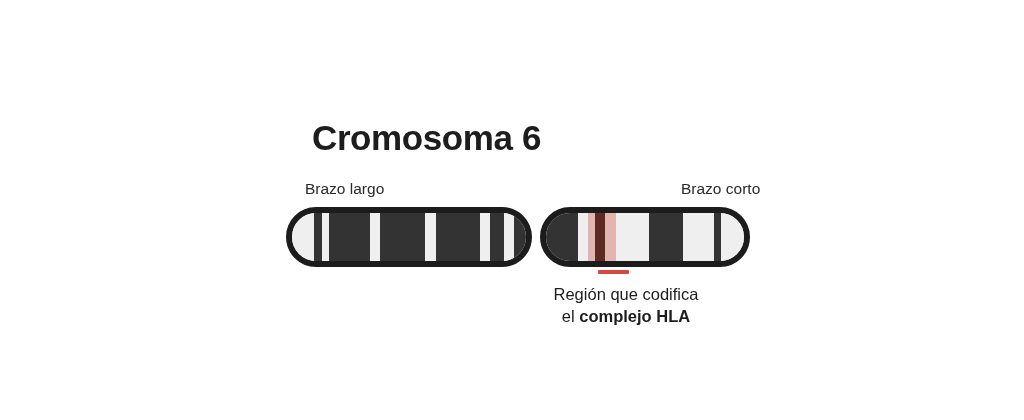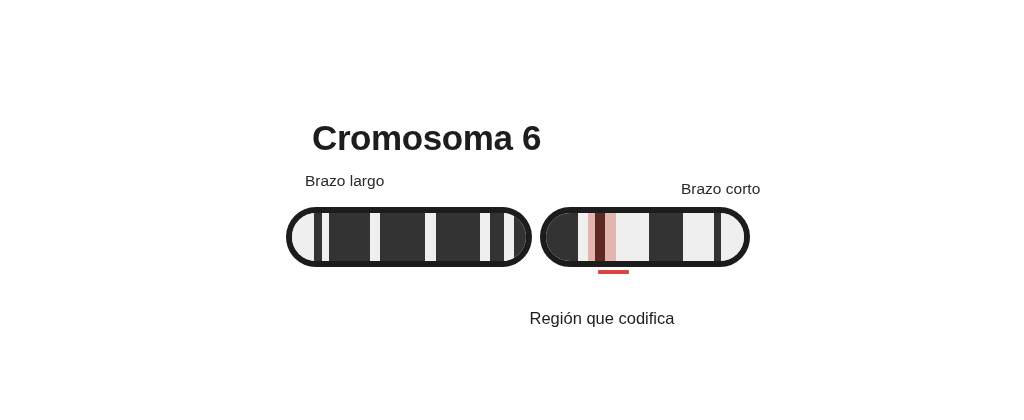--- a/index.html
+++ b/index.html
@@ -37,21 +37,21 @@
   }
 
   
   .arm-label {
     position: absolute;
     font-size: 15.5px;
     font-weight: normal;
     color: #2a2a2a;
     white-space: nowrap;
   }
-  .arm-label.left  { left: 305px; top: 172px; }
+  .arm-label.left  { left: 305px; top: 180px; }
   .arm-label.right { left: 637px; top: 180px; margin-left: 44px; }
 
   
   .chromosome {
     position: absolute;
     left: 286px;
     top: 207px;
     width: 464px;
     height: 60px;
   }
@@ -93,28 +93,27 @@
     top: 270px;
     width: 31px;
     height: 4px;
     background: #d9453f;
     border-radius: 1px;
   }
 
   
   .caption {
     position: absolute;
-    left: 452px;
+    left: 476px;
     top: 283px;
     width: 300px;
     text-align: center;
     font-size: 16.5px;
     line-height: 22px;
     color: #1d1d1d;
-    margin-top: 24px;
   }
   .caption .bold { font-weight: bold; }
   .caption .line { display: block; white-space: nowrap; }
 </style>
 </head>
 <body>
 
 <div id="diagram-root">
 
   <div class="title">Cromosoma 6</div>
@@ -155,15 +154,16 @@
           <div class="band light" style="left: 175px; width: 35px;"></div>
         </div>
     </div>
 
   </div>
 
   <div class="hla-marker"></div>
 
   <div class="caption">
     <span class="line">Región que codifica</span>
+    <span class="line"><span>el </span><span class="bold">complejo HLA</span></span>
   </div>
 
 </div>
 
 </body></html>

